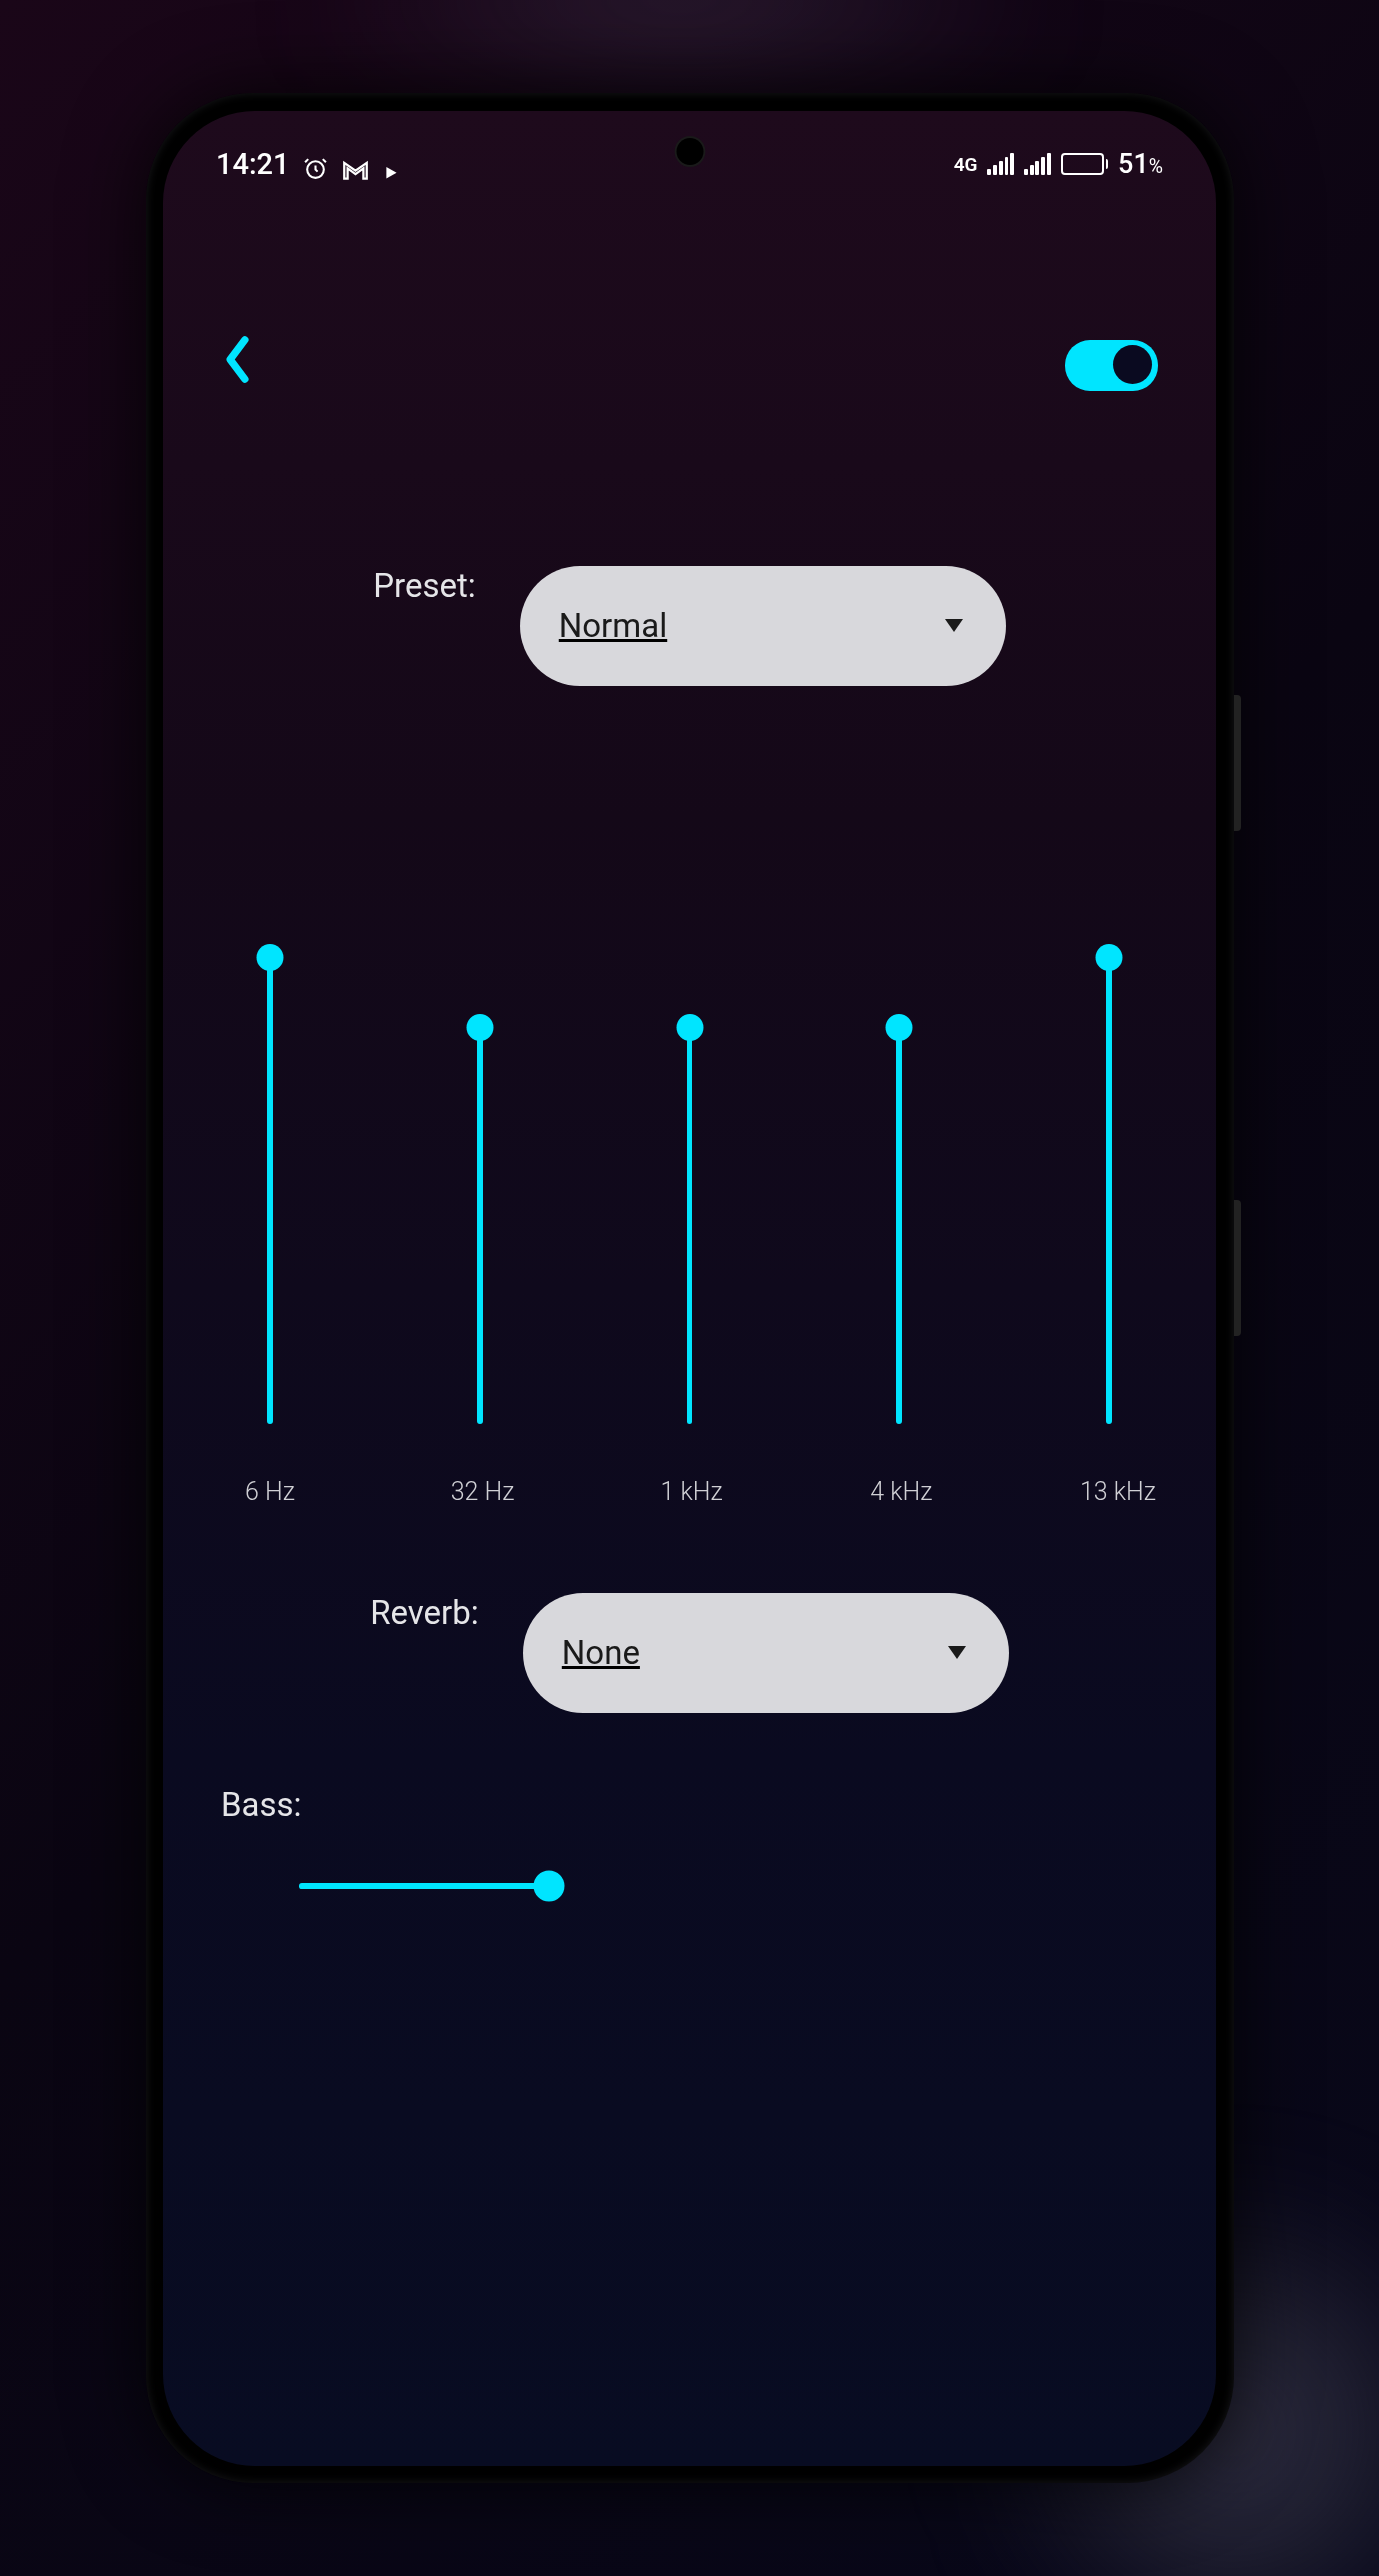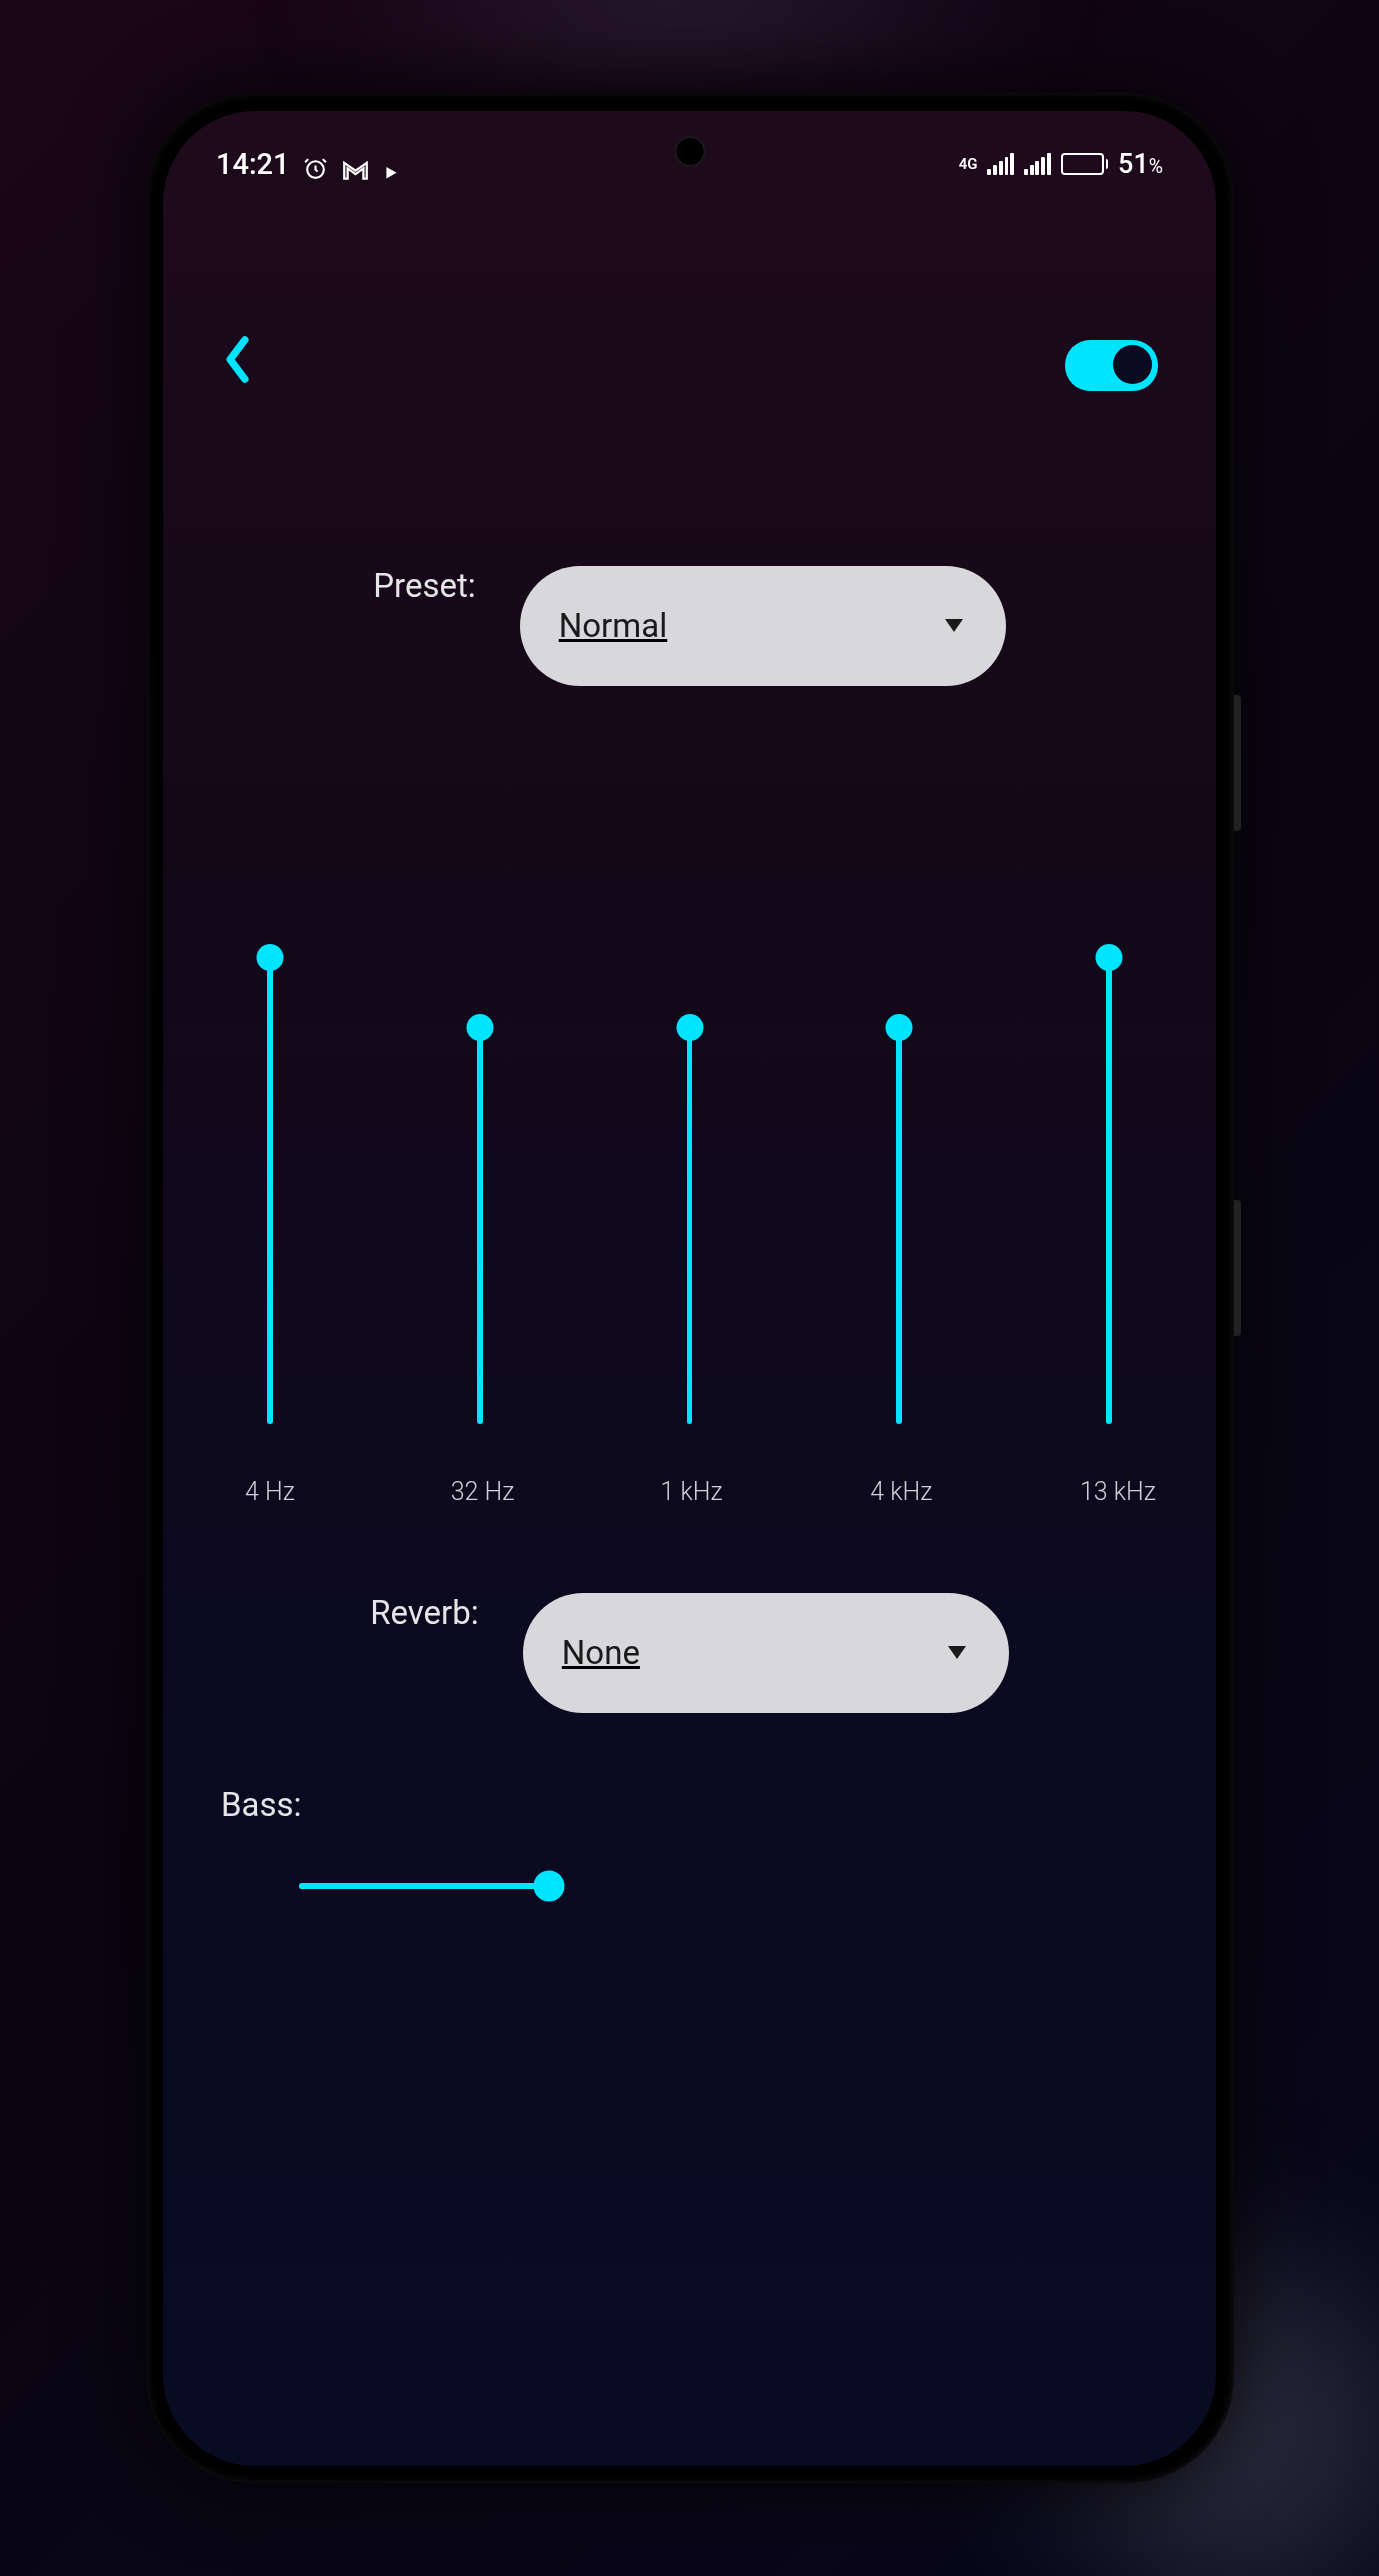--- a/index.html
+++ b/index.html
@@ -390,21 +390,21 @@
               <path d="M2 2v14h3V7l7 5 7-5v9h3V2l-10 7L2 2z"></path>
             </svg>
         </span>
         <span class="status-icon">
           <svg width="17.5" height="17.5" viewBox="0 0 24 24" fill="#fff">
               <path d="M6 4l14 8-14 8V4z"></path>
             </svg>
         </span>
       </div>
       <div class="status-right">
-        <span style="font-size:15px;font-weight:600;">4G</span>
+        <span style="font-size:19px;font-weight:600;">4G</span>
         <span class="signal-bars">
           <span></span>
             <span></span>
             <span></span>
             <span></span>
             <span></span>
         </span>
         <span class="signal-bars">
           <span></span>
             <span></span>
@@ -458,21 +458,21 @@
         <div class="eq-slider">
           <div class="eq-track" style="height: 396px;"></div>
           <div class="eq-thumb" style="bottom: 383px;"></div>
         </div>
         <div class="eq-slider">
           <div class="eq-track" style="height: 466px;"></div>
           <div class="eq-thumb" style="bottom: 453px;"></div>
         </div>
       </div>
       <div class="eq-labels">
-        <span class="eq-label">4 Hz</span>
+        <span class="eq-label">6 Hz</span>
         <span class="eq-label">32 Hz</span>
         <span class="eq-label">1 kHz</span>
         <span class="eq-label">4 kHz</span>
         <span class="eq-label">13 kHz</span>
       </div>
     </div>
 
     <div class="reverb-row">
       <span class="row-label">Reverb:</span>
       <div class="dropdown">

